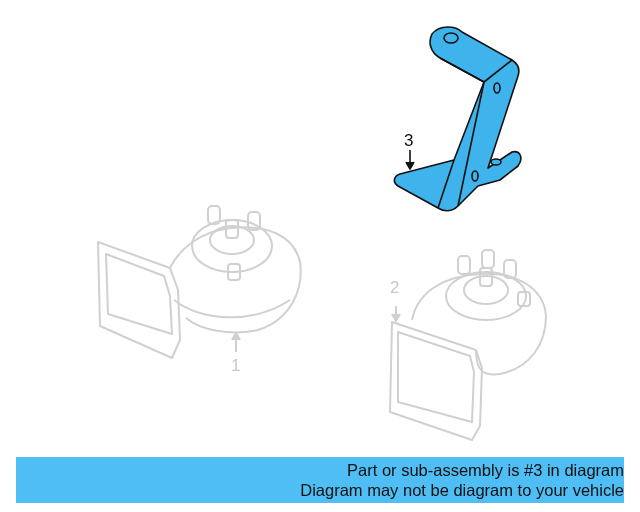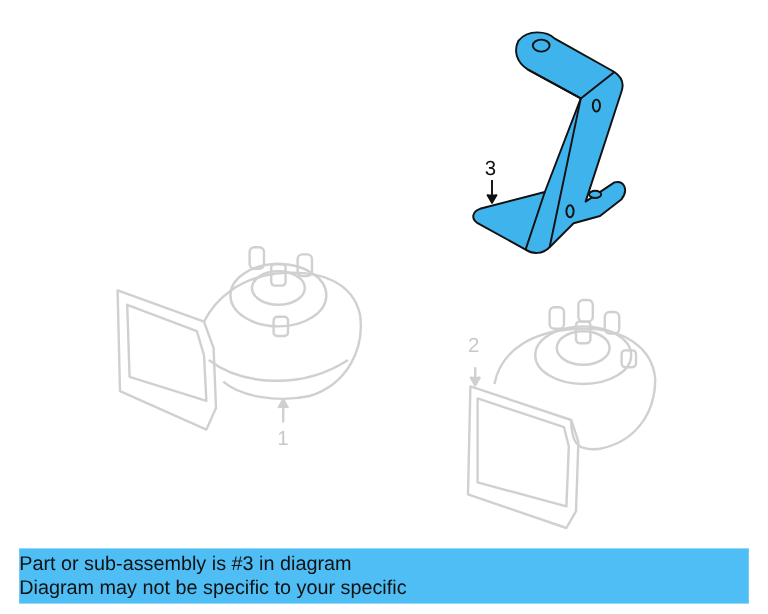--- a/index.html
+++ b/index.html
@@ -3,21 +3,21 @@
   <meta charset="utf-8">
   <style>
     html, body { margin: 0; padding: 0; }
     body {
       width: 640px; height: 512px; background: #ffffff; position: relative; overflow: hidden;
       font-family: "Liberation Sans", sans-serif;
     }
     .diagram { position: absolute; left: 0; top: 0; width: 640px; height: 455px; }
     .banner {
       position: absolute; left: 16px; top: 457px; width: 608px; height: 46px;
-      background: #4fbef5; text-align: left; color: #111;
+      background: #4fbef5; text-align: right; color: #111;
       font-size: 16.5px; line-height: 20px; padding-top: 3px; box-sizing: border-box;
     }
     .banner div { white-space: nowrap; }
   </style>
 </head>
 <body>
 
 <div class="diagram">
   <svg width="640" height="455" viewBox="0 0 640 455" xmlns="http://www.w3.org/2000/svg">
 
@@ -62,14 +62,14 @@
       <ellipse cx="496" cy="162" rx="5" ry="3" fill="#3fb3ec"></ellipse>
       <line x1="410" y1="150" x2="410" y2="168"></line>
       <path d="M406 162 L410 169 L414 162" fill="#111"></path>
     </g>
     <text x="404" y="146" font-size="17" fill="#111" font-family="Liberation Sans, sans-serif">3</text>
   </svg>
 </div>
 
 <div class="banner">
   <div>Part or sub-assembly is #3 in diagram</div>
-  <div>Diagram may not be specific to your specific</div>
+  <div>Diagram may not be diagram to your vehicle</div>
 </div>
 
 </body></html>

